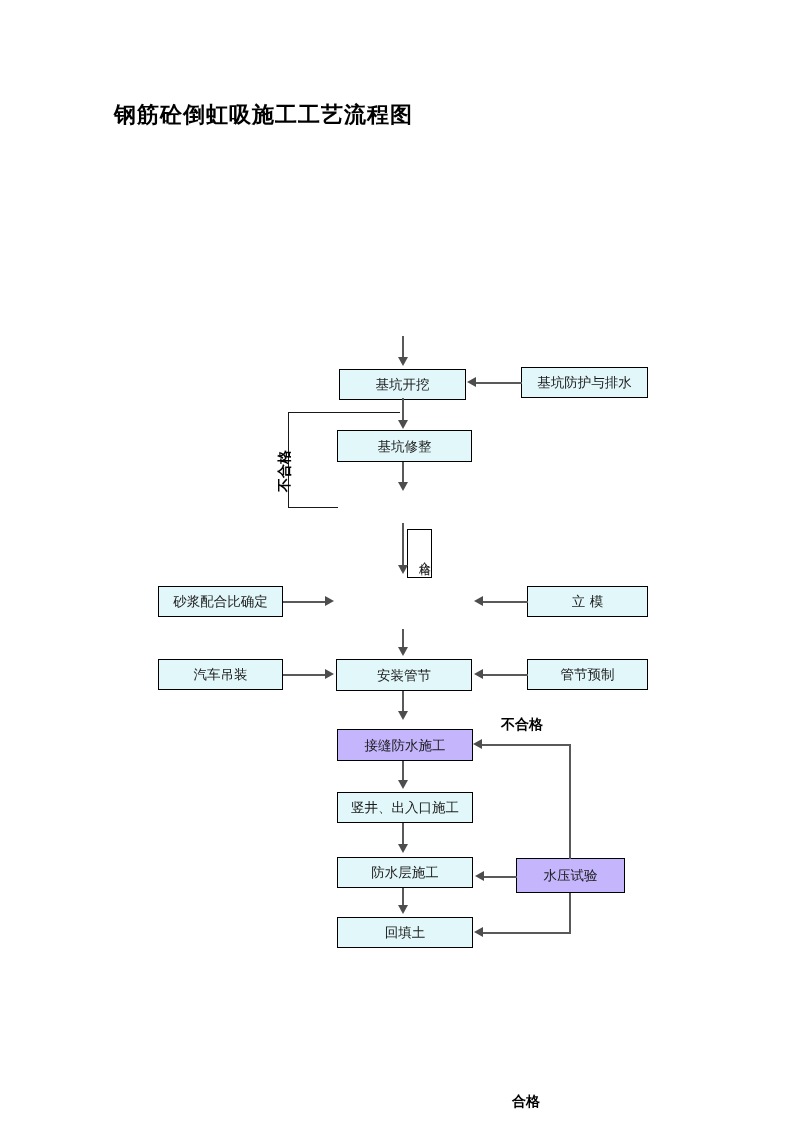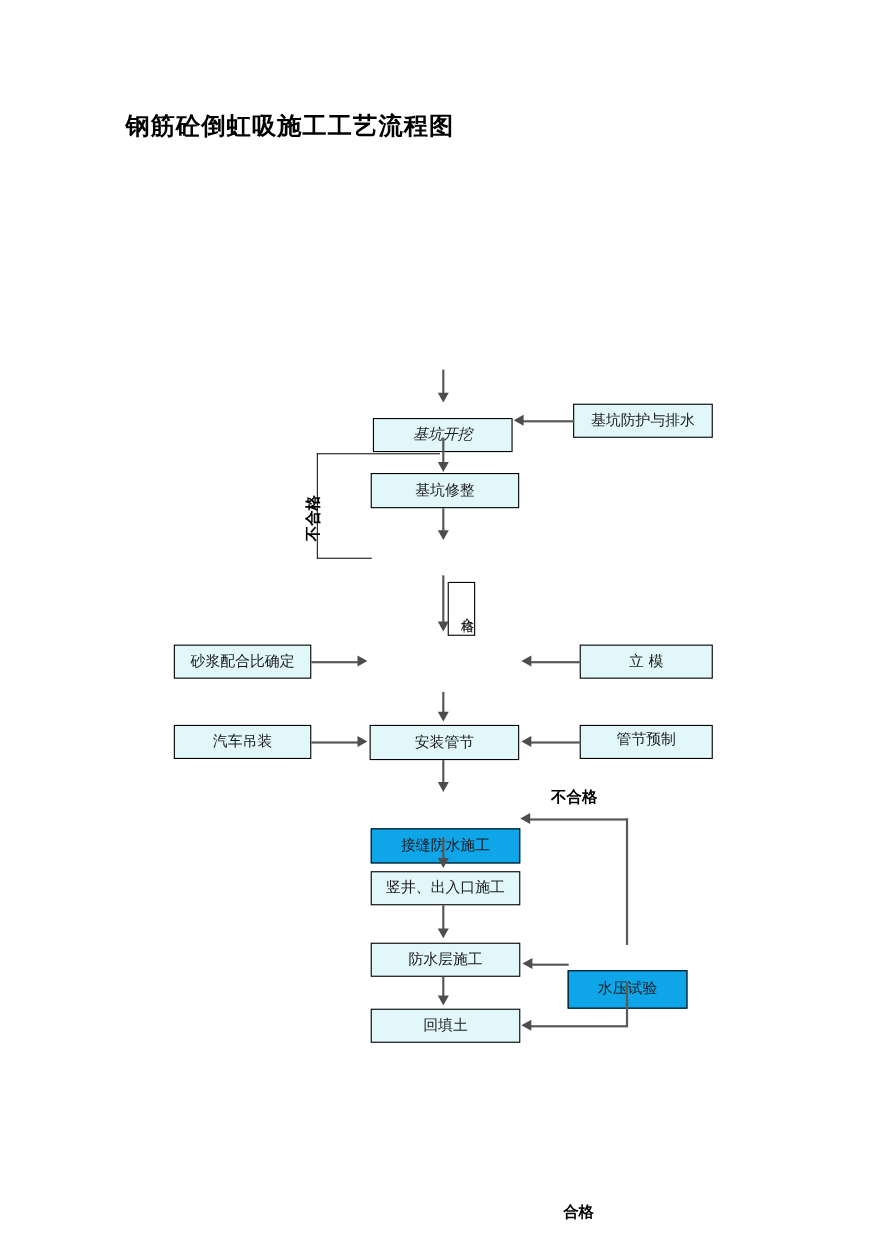--- a/index.html
+++ b/index.html
@@ -41,22 +41,21 @@
     font-size: 13.5px;
     display: flex;
     align-items: center;
     justify-content: center;
     text-align: center;
     line-height: 1.5;
     font-family: "DejaVu Sans", "Liberation Sans", sans-serif;
     white-space: pre-line;
   }
   .node.accent {
-    background: #0ea5e9;
-    margin-top: 24px;
+    background: #c4b5fd;
   }
   .node.plain {
     background: #ffffff;
     font-size: 12px;
     line-height: 1.1;
     padding: 2px 0;
     align-items: flex-start;
   }
   .node.vertical {
     writing-mode: vertical-rl;
@@ -110,39 +109,39 @@
   }
 </style>
 </head>
 <body>
 
 <div id="page">
 
   <div class="title">钢筋砼倒虹吸施工工艺流程图</div>
 
 
-  <div class="node" style="left:339px; top:380px; width:127px; height:31px;font-style:italic;">基坑开挖</div>
+  <div class="node" style="left:339px; top:369px; width:127px; height:31px;">基坑开挖</div>
 
   <div class="node" style="left:521px; top:367px; width:127px; height:31px;">基坑防护与排水</div>
 
   <div class="node" style="left:337px; top:430px; width:135px; height:32px;">基坑修整</div>
 
 
   <div class="node plain vertical" style="left:407px; top:529px; width:25px; height:49px;">合格</div>
 
 
   <div class="node" style="left:158px; top:586px; width:125px; height:31px;">砂浆配合比确定</div>
 
   <div class="node" style="left:527px; top:586px; width:121px; height:31px;">立  模</div>
 
   <div class="node" style="left:158px; top:659px; width:125px; height:31px;">汽车吊装</div>
 
   <div class="node" style="left:336px; top:659px; width:136px; height:32px;">安装管节</div>
 
-  <div class="node" style="left:527px; top:659px; width:121px; height:31px;font-family:Liberation Mono, monospace;">管节预制</div>
+  <div class="node" style="left:527px; top:659px; width:121px; height:31px;">管节预制</div>
 
   <div class="node accent" style="left:337px; top:729px; width:136px; height:32px;">接缝防水施工</div>
 
   <div class="node" style="left:337px; top:792px; width:136px; height:31px;">竖井、出入口施工</div>
 
   <div class="node" style="left:337px; top:857px; width:136px; height:31px;">防水层施工</div>
 
   <div class="node accent" style="left:516px; top:858px; width:109px; height:35px;">水压试验</div>
 
   <div class="node" style="left:337px; top:917px; width:136px; height:31px;">回填土</div>

